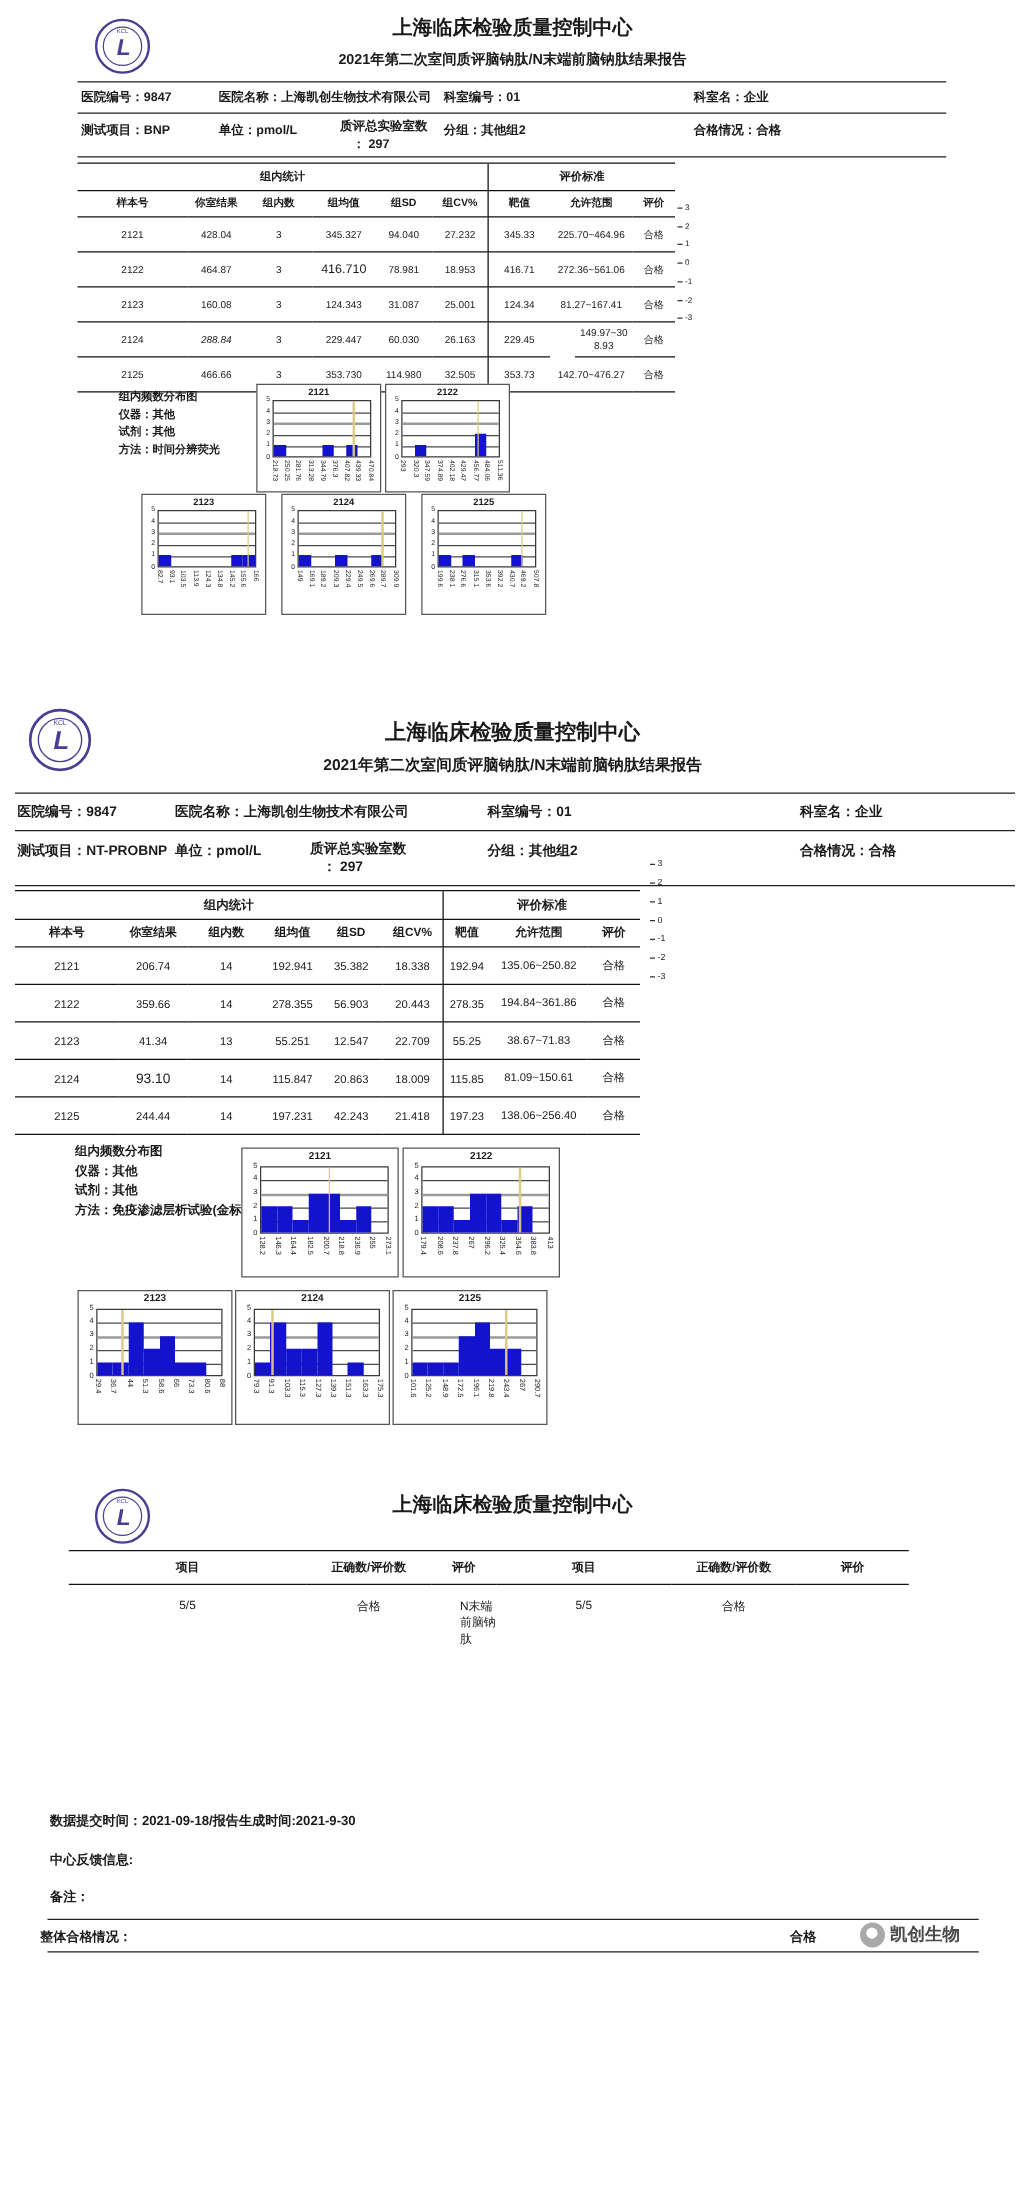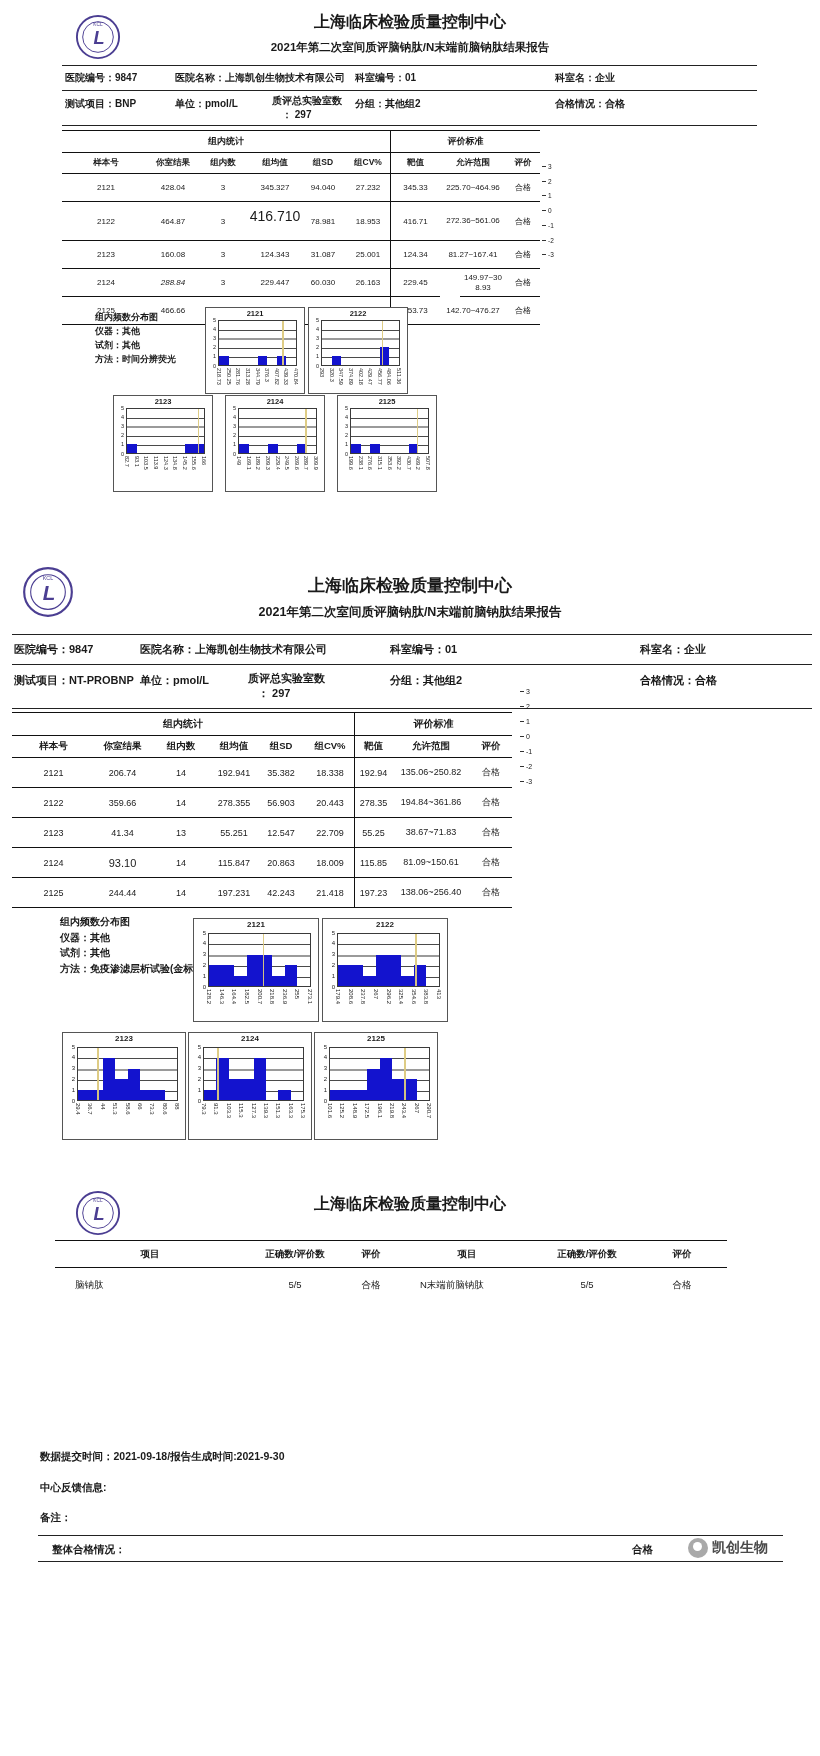--- a/index.html
+++ b/index.html
@@ -64,21 +64,21 @@
       <div style="display: flex; align-items: center; justify-content: center; text-align: center; font-size: 8px; min-height: 21px; padding-top: 3px; padding-bottom: 3px; border-bottom: 1px solid rgb(17, 17, 17);">3</div>
       <div style="display: flex; align-items: center; justify-content: center; text-align: center; font-size: 8px; min-height: 21px; padding-top: 3px; padding-bottom: 3px; border-bottom: 1px solid rgb(17, 17, 17);">345.327</div>
       <div style="display: flex; align-items: center; justify-content: center; text-align: center; font-size: 8px; min-height: 21px; padding-top: 3px; padding-bottom: 3px; border-bottom: 1px solid rgb(17, 17, 17);">94.040</div>
       <div style="display: flex; align-items: center; justify-content: center; text-align: center; font-size: 8px; min-height: 21px; padding-top: 3px; padding-bottom: 3px; border-bottom: 1px solid rgb(17, 17, 17);">27.232</div>
       <div style="display: flex; align-items: center; justify-content: center; text-align: center; font-size: 8px; min-height: 21px; padding-top: 3px; padding-bottom: 3px; border-bottom: 1px solid rgb(17, 17, 17); border-left: 1px solid rgb(17, 17, 17);">345.33</div>
       <div style="display: flex; align-items: center; justify-content: center; text-align: center; font-size: 8px; min-height: 21px; padding: 3px 2px; border-bottom: 1px solid rgb(17, 17, 17); word-break: break-all; white-space: normal; line-height: 1.2;">225.70~464.96</div>
       <div style="display: flex; align-items: center; justify-content: center; text-align: center; font-size: 8px; min-height: 21px; padding-top: 3px; padding-bottom: 3px; border-bottom: 1px solid rgb(17, 17, 17);">合格</div>
       <div style="display: flex; align-items: center; justify-content: center; text-align: center; font-size: 8px; min-height: 21px; padding-top: 3px; padding-bottom: 3px; border-bottom: 1px solid rgb(17, 17, 17);">2122</div>
       <div style="display: flex; align-items: center; justify-content: center; text-align: center; font-size: 8px; min-height: 21px; padding-top: 3px; padding-bottom: 3px; border-bottom: 1px solid rgb(17, 17, 17);">464.87</div>
       <div style="display: flex; align-items: center; justify-content: center; text-align: center; font-size: 8px; min-height: 21px; padding-top: 3px; padding-bottom: 3px; border-bottom: 1px solid rgb(17, 17, 17);">3</div>
-      <div style="display: flex; align-items: center; justify-content: center; text-align: center; font-size: 14px; min-height: 21px; padding-top: 3px; padding-bottom: 14px; border-bottom: 1px solid rgb(17, 17, 17);">416.710</div>
+      <div style="display: flex; align-items: center; justify-content: center; text-align: center; font-size: 10px; min-height: 21px; padding-top: 3px; padding-bottom: 3px; border-bottom: 1px solid rgb(17, 17, 17);">416.710</div>
       <div style="display: flex; align-items: center; justify-content: center; text-align: center; font-size: 8px; min-height: 21px; padding-top: 3px; padding-bottom: 3px; border-bottom: 1px solid rgb(17, 17, 17);">78.981</div>
       <div style="display: flex; align-items: center; justify-content: center; text-align: center; font-size: 8px; min-height: 21px; padding-top: 3px; padding-bottom: 3px; border-bottom: 1px solid rgb(17, 17, 17);">18.953</div>
       <div style="display: flex; align-items: center; justify-content: center; text-align: center; font-size: 8px; min-height: 21px; padding-top: 3px; padding-bottom: 3px; border-bottom: 1px solid rgb(17, 17, 17); border-left: 1px solid rgb(17, 17, 17);">416.71</div>
       <div style="display: flex; align-items: center; justify-content: center; text-align: center; font-size: 8px; min-height: 21px; padding: 3px 2px; border-bottom: 1px solid rgb(17, 17, 17); word-break: break-all; white-space: normal; line-height: 1.2;">272.36~561.06</div>
       <div style="display: flex; align-items: center; justify-content: center; text-align: center; font-size: 8px; min-height: 21px; padding-top: 3px; padding-bottom: 3px; border-bottom: 1px solid rgb(17, 17, 17);">合格</div>
       <div style="display: flex; align-items: center; justify-content: center; text-align: center; font-size: 8px; min-height: 21px; padding-top: 3px; padding-bottom: 3px; border-bottom: 1px solid rgb(17, 17, 17);">2123</div>
       <div style="display: flex; align-items: center; justify-content: center; text-align: center; font-size: 8px; min-height: 21px; padding-top: 3px; padding-bottom: 3px; border-bottom: 1px solid rgb(17, 17, 17);">160.08</div>
       <div style="display: flex; align-items: center; justify-content: center; text-align: center; font-size: 8px; min-height: 21px; padding-top: 3px; padding-bottom: 3px; border-bottom: 1px solid rgb(17, 17, 17);">3</div>
       <div style="display: flex; align-items: center; justify-content: center; text-align: center; font-size: 8px; min-height: 21px; padding-top: 3px; padding-bottom: 3px; border-bottom: 1px solid rgb(17, 17, 17);">124.343</div>
       <div style="display: flex; align-items: center; justify-content: center; text-align: center; font-size: 8px; min-height: 21px; padding-top: 3px; padding-bottom: 3px; border-bottom: 1px solid rgb(17, 17, 17);">31.087</div>
@@ -275,33 +275,32 @@
     </svg>
   </div>
   <div class="ttl" style="top:1194px;font-size:16px">上海临床检验质量控制中心</div>
   <div id="summaryTable" style="position: absolute; left: 55px; top: 1240px; width: 672px; display: grid; grid-template-columns: 190px 100px 52px 140px 100px 90px; border-top: 1.4px solid rgb(17, 17, 17);">
       <div style="font-weight: bold; font-size: 9.5px; text-align: center; padding: 7px 0px 6px; border-bottom: 1px solid rgb(17, 17, 17);">项目</div>
       <div style="font-weight: bold; font-size: 9.5px; text-align: center; padding: 7px 0px 6px; border-bottom: 1px solid rgb(17, 17, 17);">正确数/评价数</div>
       <div style="font-weight: bold; font-size: 9.5px; text-align: center; padding: 7px 0px 6px; border-bottom: 1px solid rgb(17, 17, 17);">评价</div>
       <div style="font-weight: bold; font-size: 9.5px; text-align: center; padding: 7px 0px 6px; border-bottom: 1px solid rgb(17, 17, 17);">项目</div>
       <div style="font-weight: bold; font-size: 9.5px; text-align: center; padding: 7px 0px 6px; border-bottom: 1px solid rgb(17, 17, 17);">正确数/评价数</div>
       <div style="font-weight: bold; font-size: 9.5px; text-align: center; padding: 7px 0px 6px; border-bottom: 1px solid rgb(17, 17, 17);">评价</div>
-      <div style="font-size: 9.5px; padding: 11px 0px 8px 20px; text-align: left;">脑钠肽</div>
       <div style="font-size: 9.5px; padding: 11px 0px 8px; text-align: center;">5/5</div>
       <div style="font-size: 9.5px; padding: 11px 0px 8px; text-align: center;">合格</div>
       <div style="font-size: 9.5px; padding: 11px 0px 8px 23px; text-align: left;">N末端前脑钠肽</div>
       <div style="font-size: 9.5px; padding: 11px 0px 8px; text-align: center;">5/5</div>
       <div style="font-size: 9.5px; padding: 11px 0px 8px; text-align: center;">合格</div>
     </div>
 
   <div class="inf" style="left:40px;top:1450px;font-size:10.5px">数据提交时间：2021-09-18/报告生成时间:2021-9-30</div>
   <div class="inf" style="left:40px;top:1481px;font-size:10.5px">中心反馈信息:</div>
   <div class="inf" style="left:40px;top:1511px;font-size:10.5px">备注：</div>
   <div class="hline" style="left:38px;top:1535px;width:745px"></div>
-  <div class="inf" style="left:52px;top:1543px;font-size:10.5px">整体合格情况：</div>
+  <div class="inf" style="left:32px;top:1543px;font-size:10.5px">整体合格情况：</div>
   <div class="inf" style="left:632px;top:1543px;font-size:10.5px">合格</div>
   <div class="hline" style="left:38px;top:1561px;width:745px"></div>
 
   <div class="abs" style="left:688px;top:1538px;display:flex;align-items:center;gap:4px">
     <span style="display:inline-block;width:20px;height:20px;border-radius:50%;background:#A9A9A9;position:relative;">
       <span style="position:absolute;left:5px;top:4px;width:9px;height:9px;border-radius:50%;background:#fff;"></span>
     </span>
     <span class="brandtxt" style="font-size:14px">凯创生物</span>
   </div>
 

